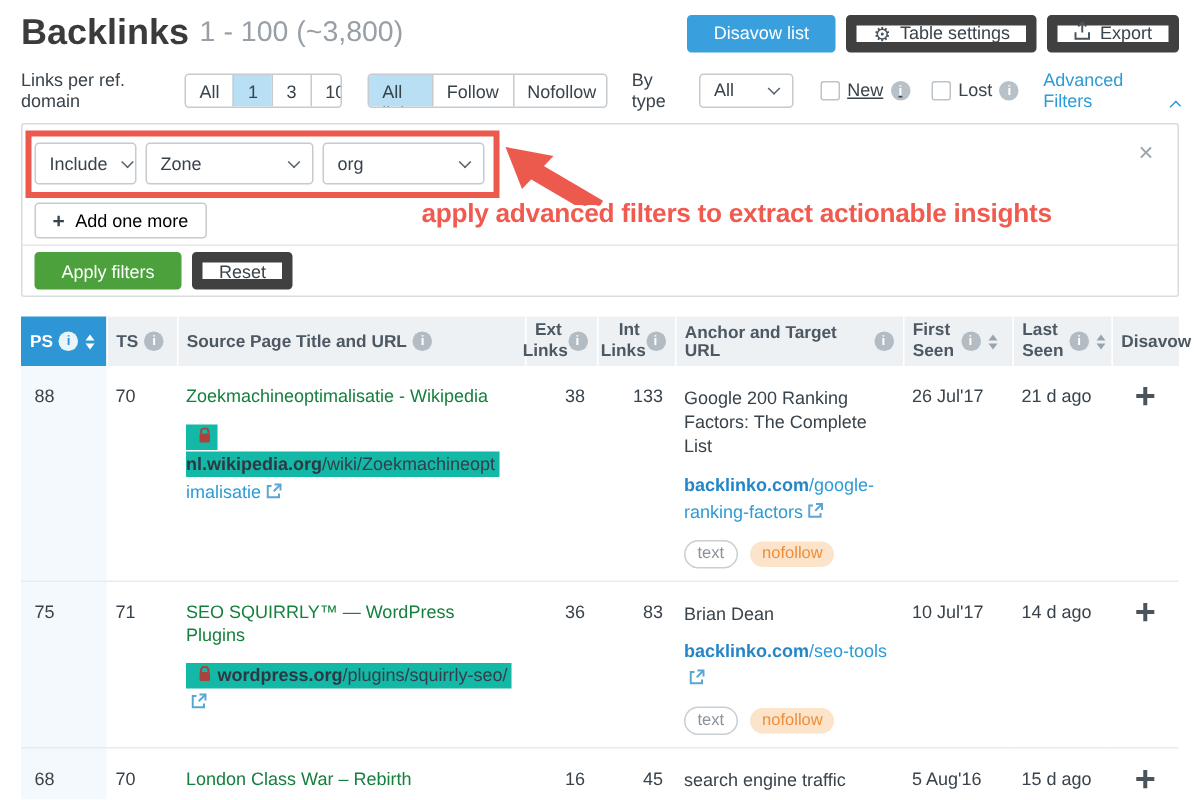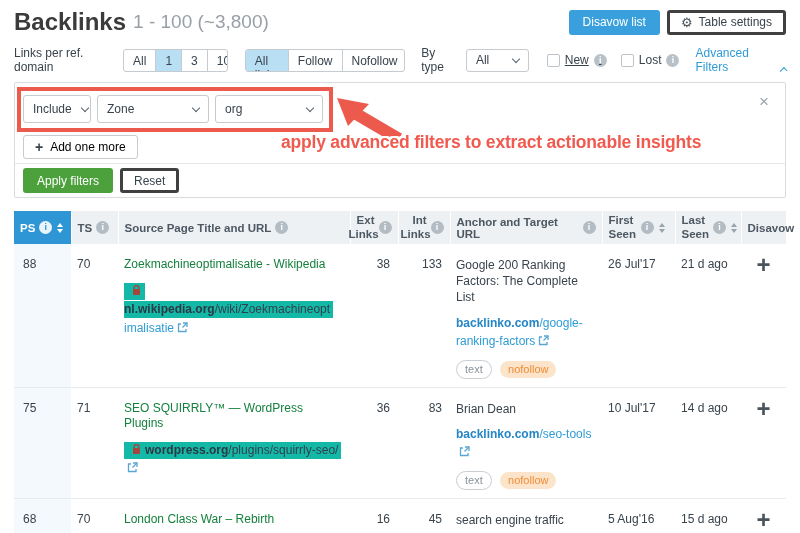--- a/index.html
+++ b/index.html
@@ -6,21 +6,21 @@
   html,body { margin:0; padding:0; background:#fff; }
   body { font-family:"Liberation Sans", sans-serif; color:#39434c; }
   .page { width:800px; height:533px; position:relative; overflow:hidden; background:#fff; }
 
   
   .topbar { display:flex; align-items:center; padding:8px 14px 0 14px; }
   .title { font-size:24px; font-weight:bold; color:#3b3b3b; }
   .range { font-size:19px; color:#989fa6; margin-left:7px; }
   .top-actions { margin-left:auto; display:flex; gap:7px; }
   .btn { height:25px; display:inline-flex; align-items:center; gap:6px; padding:0 11px;
-         border:3px solid #404040; border-radius:3px; background:#fff; font-size:12px;
+         border:7px solid #404040; border-radius:3px; background:#fff; font-size:12px;
          color:#39434c; cursor:pointer; white-space:nowrap; }
   .btn-primary { background:#39a0dd; border-color:#39a0dd; color:#fff; }
   .gear-glyph { font-size:13px; line-height:1; color:#4a545c; }
 
   
   .filterbar { display:flex; align-items:center; padding:10px 14px 0 14px; font-size:12px; gap:9px; }
   .flabel { color:#39434c; }
   .seg { display:flex; border:1px solid #c6cbd0; border-radius:3px; overflow:hidden; height:23px; background:#fff; }
   .seg-item { padding:4px 9px; border-left:1px solid #c6cbd0; cursor:pointer; }
   .seg-item:first-child { border-left:none; }
@@ -106,20 +106,32 @@
     <span class="title">Backlinks</span>
     <span class="range">1 - 100 (~3,800)</span>
     <div class="top-actions">
       <button class="btn btn-primary">
         <span>Disavow list</span>
       </button>
       <button class="btn">
         <span class="gear-glyph">⚙</span>
         <span>Table settings</span>
       </button>
+      <button class="btn">
+        <span>
+          <svg width="11" height="13" viewBox="0 0 11 13">
+              <g fill="none" stroke="#4a545c" stroke-width="1.3">
+                <path d="M5.5 1.2 v6.5"></path>
+                <path d="M2.8 3.6 L5.5 1 L8.2 3.6"></path>
+                <path d="M1 7.5 v4.3 h9 v-4.3"></path>
+              </g>
+            </svg>
+        </span>
+        <span>Export</span>
+      </button>
     </div>
   </div>
 
   <div class="filterbar">
     <span class="flabel">Links per ref. domain</span>
     <div class="seg">
       <span class="seg-item">All</span>
       <span class="seg-item active">1</span>
       <span class="seg-item">3</span>
       <span class="seg-item">10</span>

